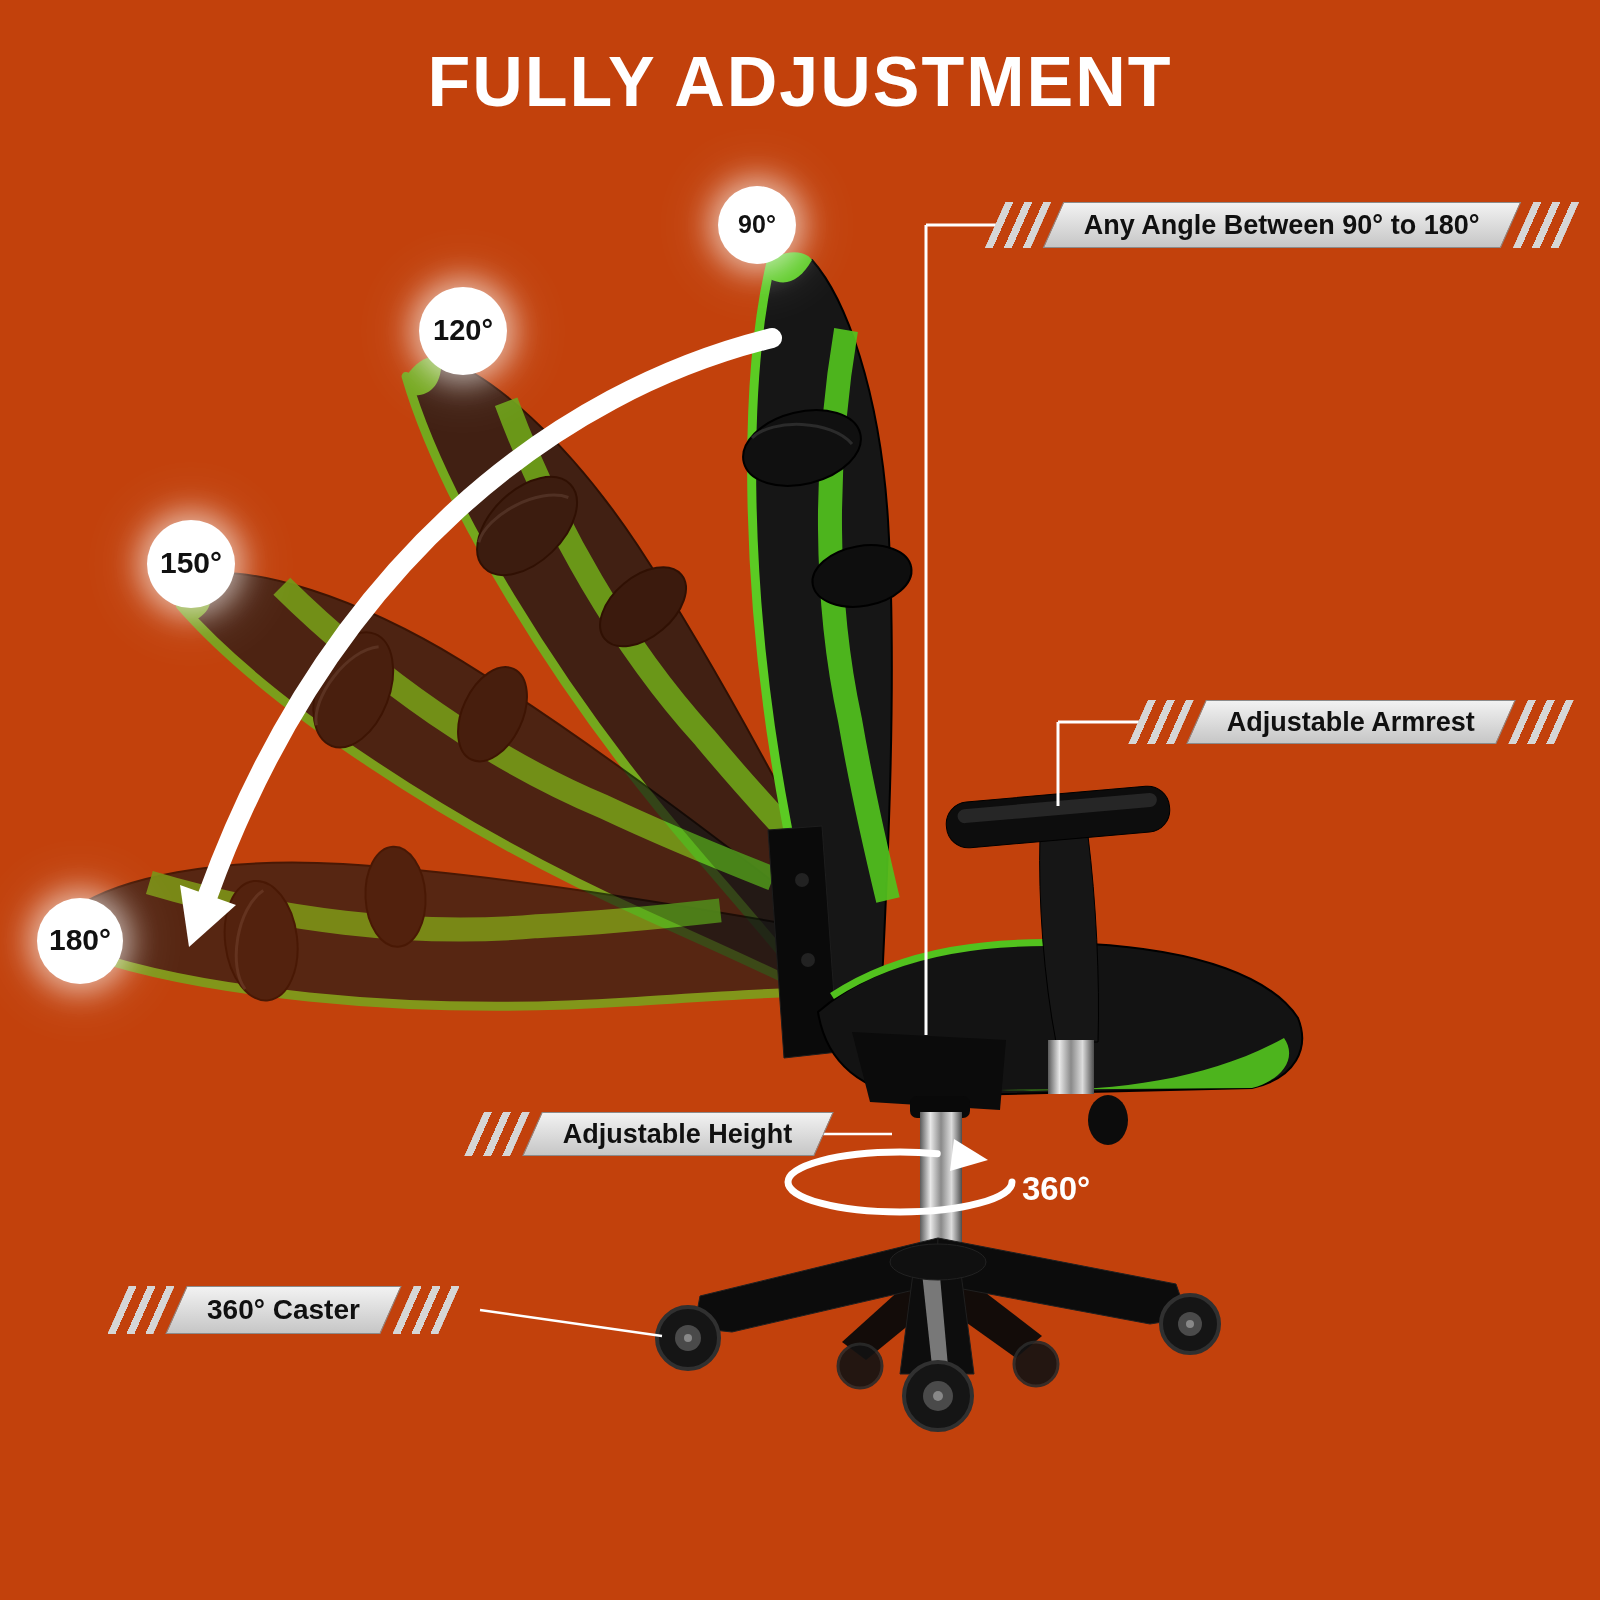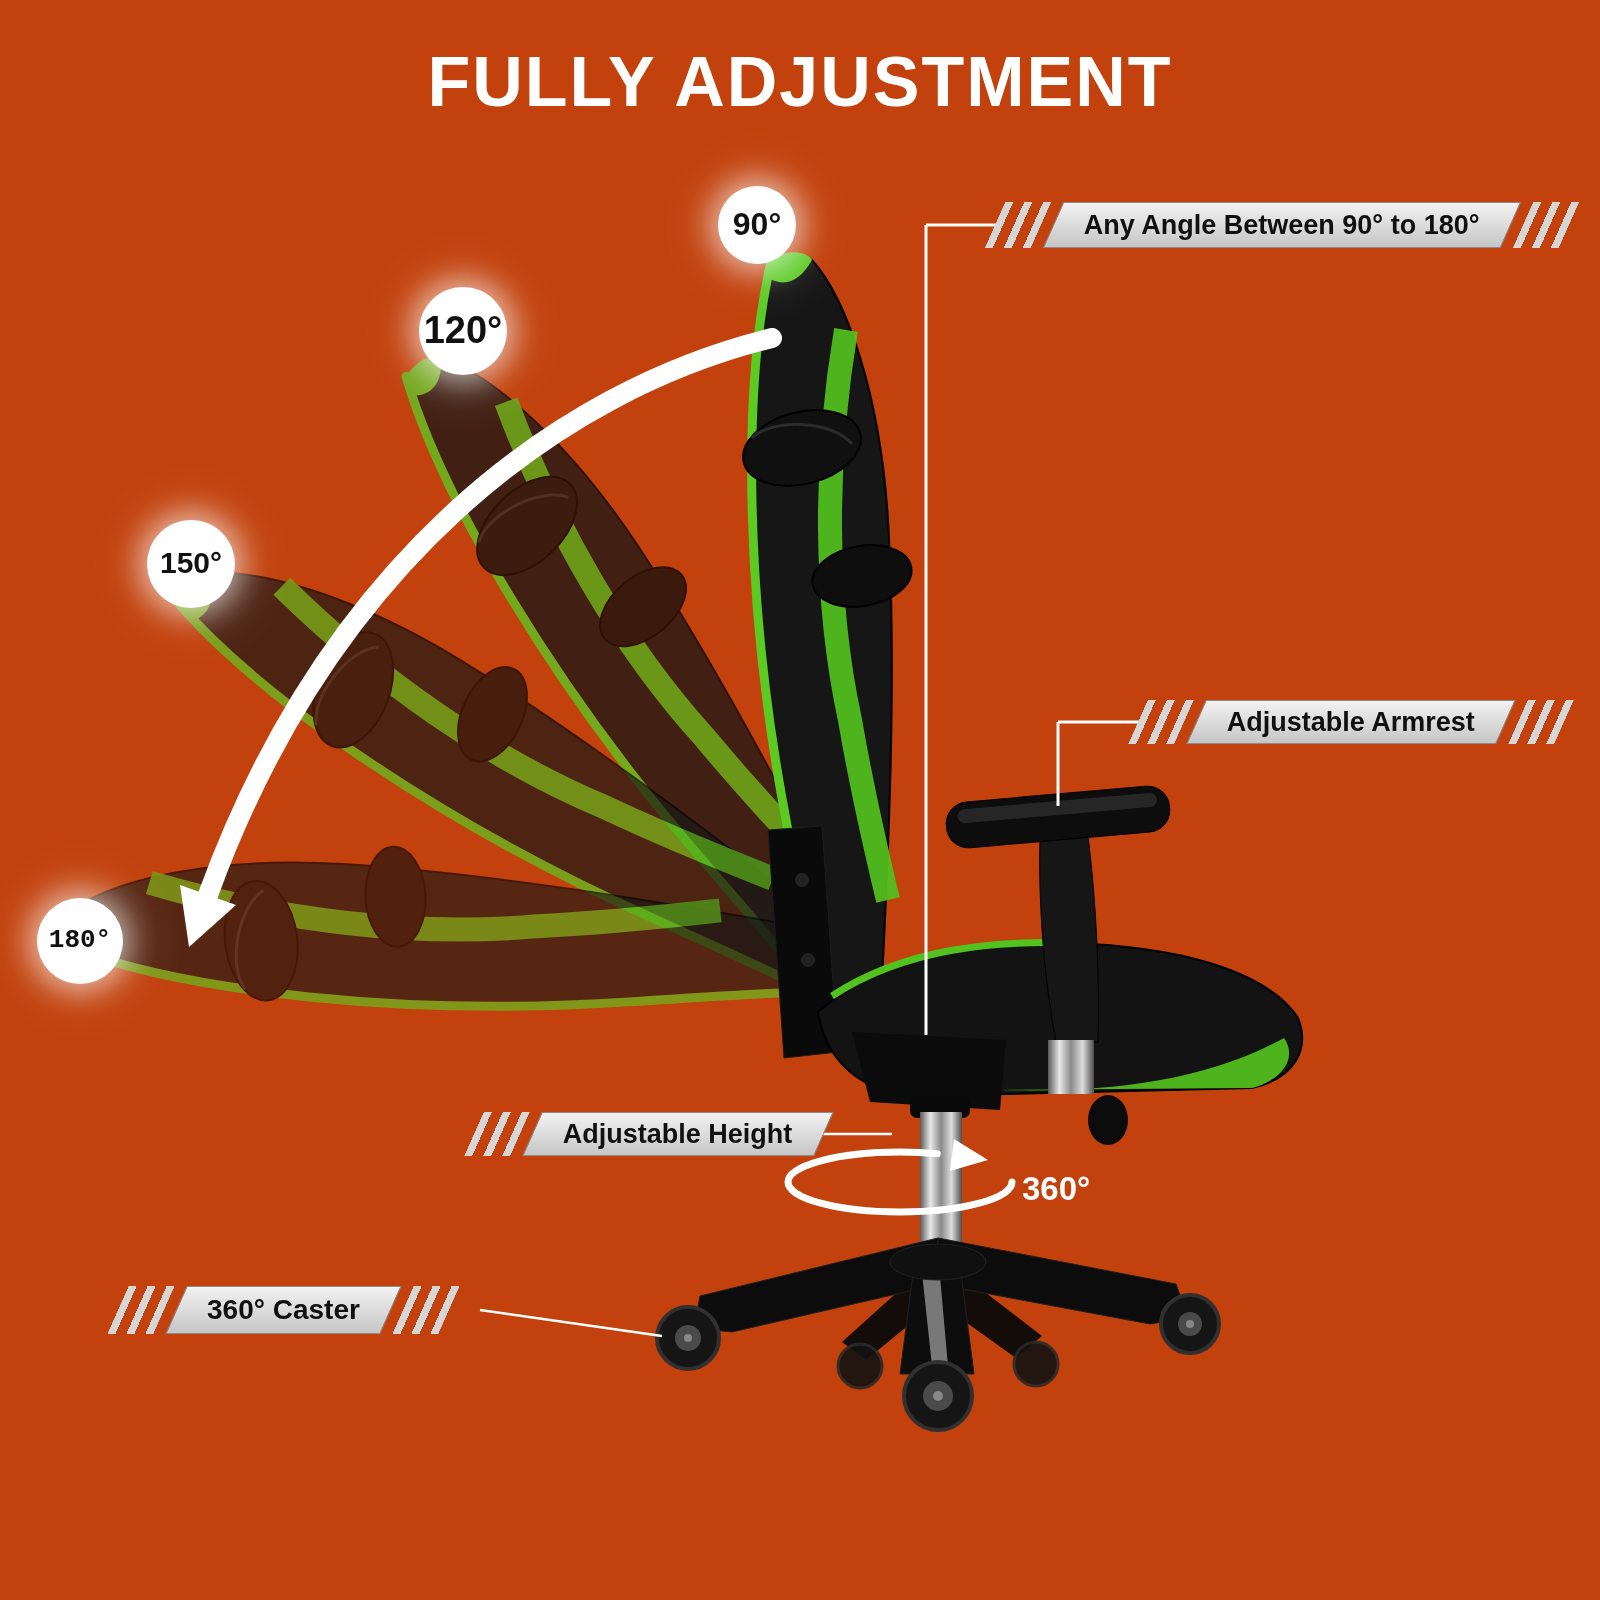--- a/index.html
+++ b/index.html
@@ -13,24 +13,24 @@
     font-family:"Liberation Sans",sans-serif;
   }
   .art{position:absolute;left:0;top:0;width:1600px;height:1600px;}
   .badge{
     position:absolute;background:#fff;border-radius:50%;
     display:flex;align-items:center;justify-content:center;
     color:#111;font-weight:bold;
     box-shadow:0 0 28px 8px rgba(255,255,255,.55), 0 0 60px 14px rgba(255,255,255,.18);
   }
   .badge span{transform:translateY(-1px);}
-  .badge-90{left:718px;top:186px;width:78px;height:78px;font-size:32px;}
-  .badge-120{left:419px;top:287px;width:88px;height:88px;font-size:38px;}
+  .badge-90{left:718px;top:186px;width:78px;height:78px;font-size:25px;}
+  .badge-120{left:419px;top:287px;width:88px;height:88px;font-size:29px;}
   .badge-150{left:147px;top:520px;width:88px;height:88px;font-size:30px;}
-  .badge-180{left:37px;top:898px;width:86px;height:86px;font-size:26px;font-family:Liberation Mono, monospace;}
+  .badge-180{left:37px;top:898px;width:86px;height:86px;font-size:30px;}
 
   .banner{position:absolute;display:flex;align-items:stretch;gap:12px;}
   .banner .stripes{
     width:46px;
     background:repeating-linear-gradient(to right,#d6d6d6 0 8px,transparent 8px 19px);
     transform:skewX(-24deg);
   }
   .banner .bar{
     background:linear-gradient(180deg,#f2f2f2,#c6c6c6);
     transform:skewX(-24deg);

